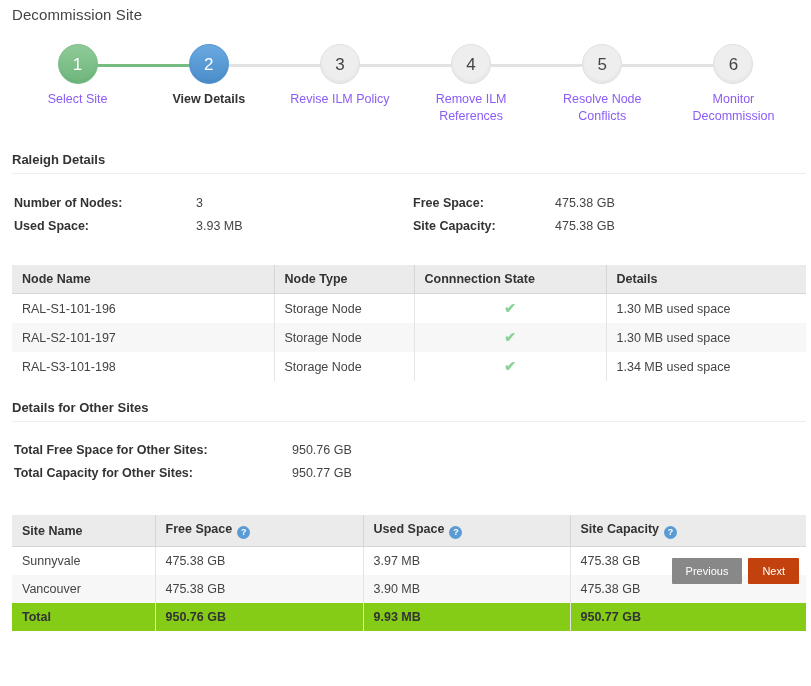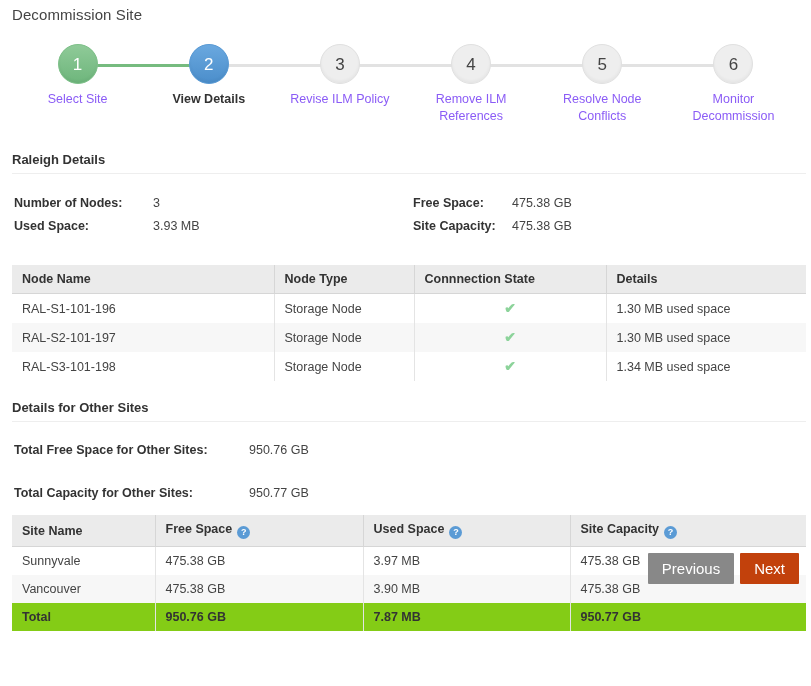--- a/index.html
+++ b/index.html
@@ -98,21 +98,21 @@
     width: 794px;
     font-size: 13px;
     font-weight: bold;
     color: #333333;
     padding-bottom: 6px;
     border-bottom: 1px solid #eeeeee;
   }
 
   
   .stats { position: absolute; font-size: 12.5px; }
-  .stat-row { display: flex; align-items: baseline; height: 23px; }
+  .stat-row { display: flex; align-items: baseline; height: 23px; gap: 43px; }
   .stat-label { font-weight: bold; color: #333333; }
   .stat-value { color: #444444; }
 
   
   table.grid {
     position: absolute;
     border-collapse: collapse;
     font-size: 12.5px;
     table-layout: fixed;
   }
@@ -173,21 +173,21 @@
   .footer {
     position: absolute;
     right: 12px;
     bottom: 10px;
     display: flex;
     gap: 6px;
   }
   .btn {
     border: none;
     color: #ffffff;
-    font-size: 15px;
+    font-size: 11px;
     font-family: "Liberation Sans", sans-serif;
     padding: 7px 14px;
     cursor: pointer;
     border-radius: 1px;
     min-width: 46px;
     text-align: right;
   }
   .btn.secondary { background: #888888; }
   .btn.primary { background: #c2410c; }
 </style>
@@ -291,21 +291,21 @@
   </table>
 
   <div class="section-heading" style="top:400px;">Details for Other Sites</div>
 
   <div class="stats" id="stats-other" style="left:14px; top:443px;">
       <div class="stat-row">
         <div class="stat-label" style="width: 235px;">Total Free Space for Other Sites:</div>
         <div class="stat-value">950.76 GB</div>
       </div>
       <div class="stat-row">
-        <div class="stat-label" style="width: 235px; margin-top: 20px;">Total Capacity for Other Sites:</div>
+        <div class="stat-label" style="width: 235px;">Total Capacity for Other Sites:</div>
         <div class="stat-value">950.77 GB</div>
       </div>
     </div>
 
   <table class="grid" id="sites-table" style="left:12px; top:515px; width:794px;">
     <colgroup>
       <col style="width:143px">
         <col style="width:208px">
         <col style="width:207px">
         <col style="width:236px">
@@ -327,21 +327,21 @@
         </tr>
         <tr class="alt">
           <td>Vancouver</td>
           <td>475.38 GB</td>
           <td>3.90 MB</td>
           <td>475.38 GB</td>
         </tr>
         <tr class="total">
           <td>Total</td>
           <td>950.76 GB</td>
-          <td>7.87 MB</td>
+          <td>9.93 MB</td>
           <td>950.77 GB</td>
         </tr>
       </tbody>
   </table>
 
   <div class="footer">
     <button class="btn secondary">Previous</button>
     <button class="btn primary">Next</button>
   </div>
 

